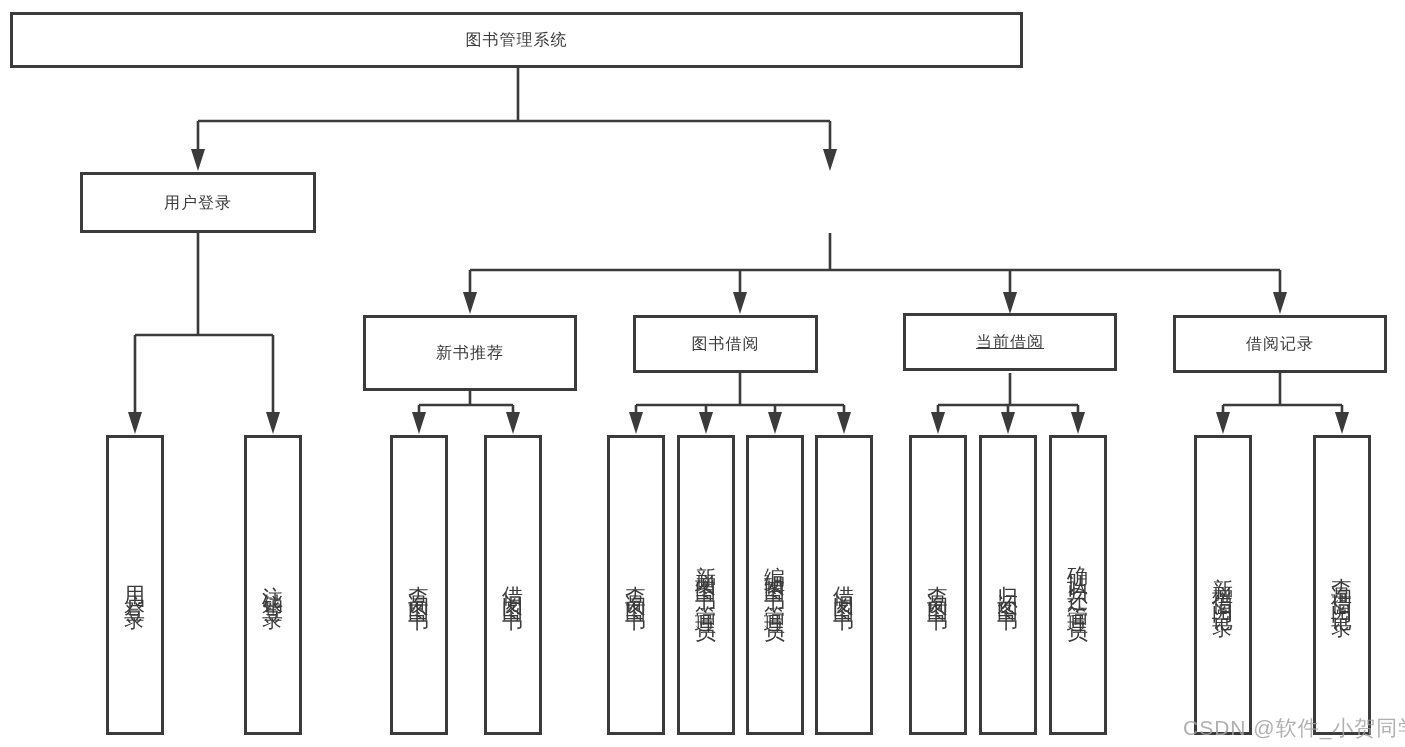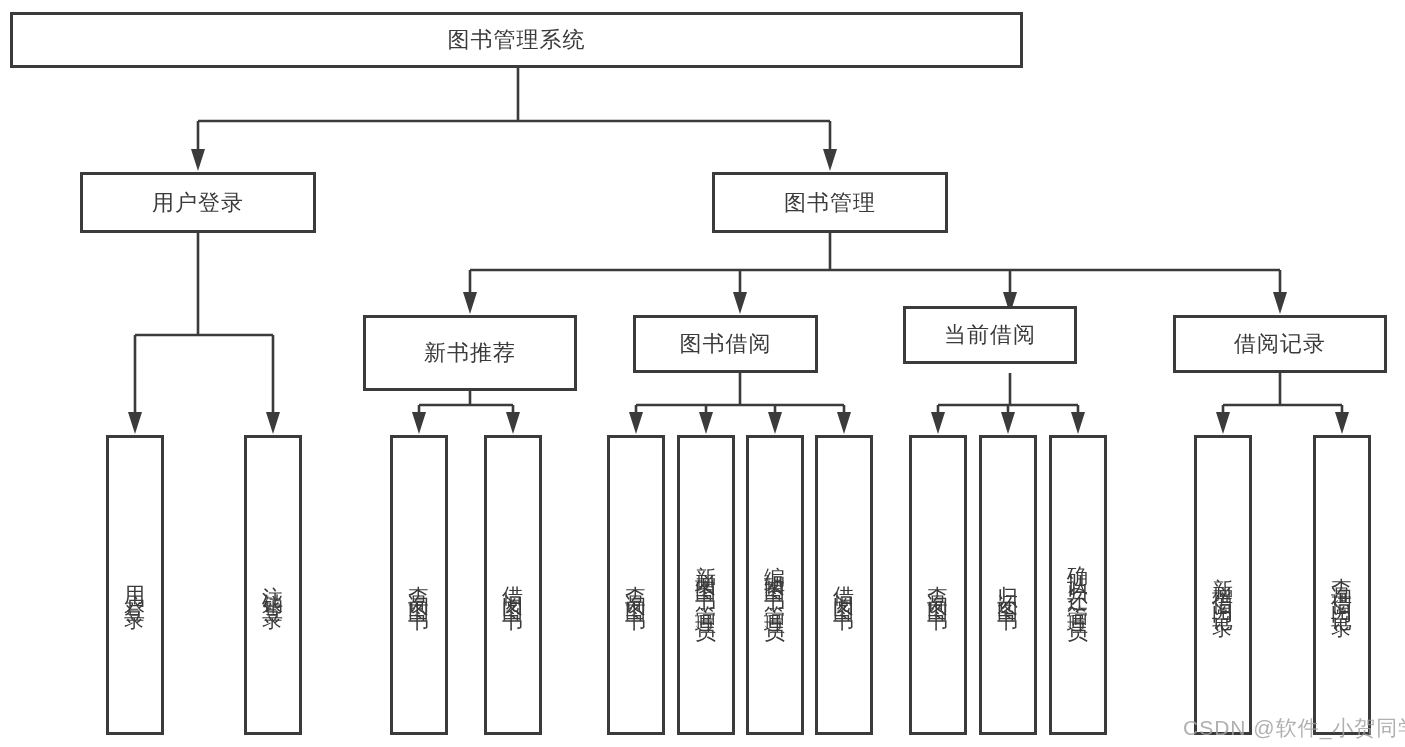--- a/index.html
+++ b/index.html
@@ -29,21 +29,21 @@
     stroke: none;
   }
   .node {
     position: absolute;
     background: #ffffff;
     border: 3px solid var(--line, #3b3b3b);
     color: var(--text, #3a3a3a);
     display: flex;
     align-items: center;
     justify-content: center;
-    font-size: 22px;
+    font-size: 16px;
     line-height: 1;
     letter-spacing: 1px;
   }
   .leaf { font-size: 21px; }
   .vtext {
     writing-mode: vertical-rl;
     text-orientation: mixed;
     letter-spacing: 8px;
     line-height: 1;
     max-height: 284px;
@@ -87,25 +87,24 @@
       M128 412 h14 l-7 22 z  M266 412 h14 l-7 22 z
       M412 412 h14 l-7 22 z  M506 412 h14 l-7 22 z
       M629 412 h14 l-7 22 z  M699 412 h14 l-7 22 z  M768 412 h14 l-7 22 z  M837 412 h14 l-7 22 z
       M931 412 h14 l-7 22 z  M1001 412 h14 l-7 22 z  M1071 412 h14 l-7 22 z
       M1216 412 h14 l-7 22 z M1335 412 h14 l-7 22 z"></path>
   </svg>
 
   <div class="node" style="left:10px; top:12px; width:1013px; height:56px;">图书管理系统</div>
 
   <div class="node" style="left:80px; top:172px; width:236px; height:61px;">用户登录</div>
-  <div class="node" style="left:712px; top:172px; width:236px; height:61px;">图书管理</div>
 
   <div class="node" style="left:363px; top:315px; width:214px; height:76px;">新书推荐</div>
   <div class="node" style="left:633px; top:315px; width:185px; height:58px;">图书借阅</div>
-  <div class="node" style="left:903px; top:306px; width:174px; height:58px;">当前借阅</div>
+  <div class="node" style="left:903px; top:313px; width:214px; height:58px;text-decoration:underline;">当前借阅</div>
   <div class="node" style="left:1173px; top:315px; width:214px; height:58px;">借阅记录</div>
 
   <div class="node leaf" style="left:106px; top:435px; width:58px; height:300px;">
     <span class="vtext">用户登录</span>
   </div>
   <div class="node leaf" style="left:244px; top:435px; width:58px; height:300px;">
     <span class="vtext">注销登录</span>
   </div>
 
   <div class="node leaf" style="left:390px; top:435px; width:58px; height:300px;">

